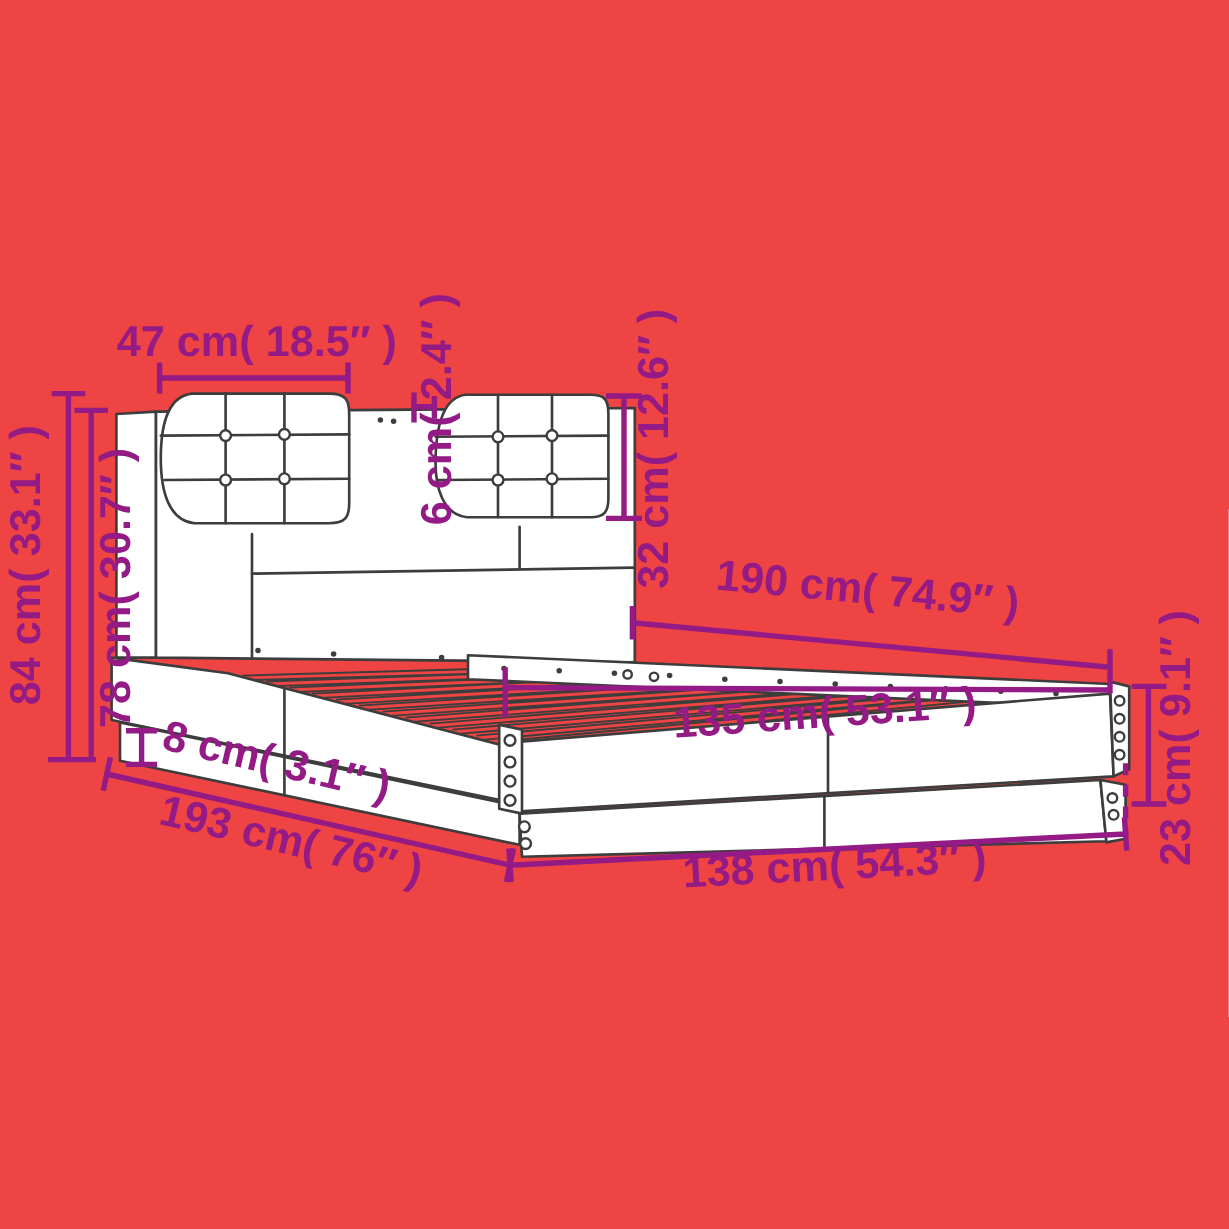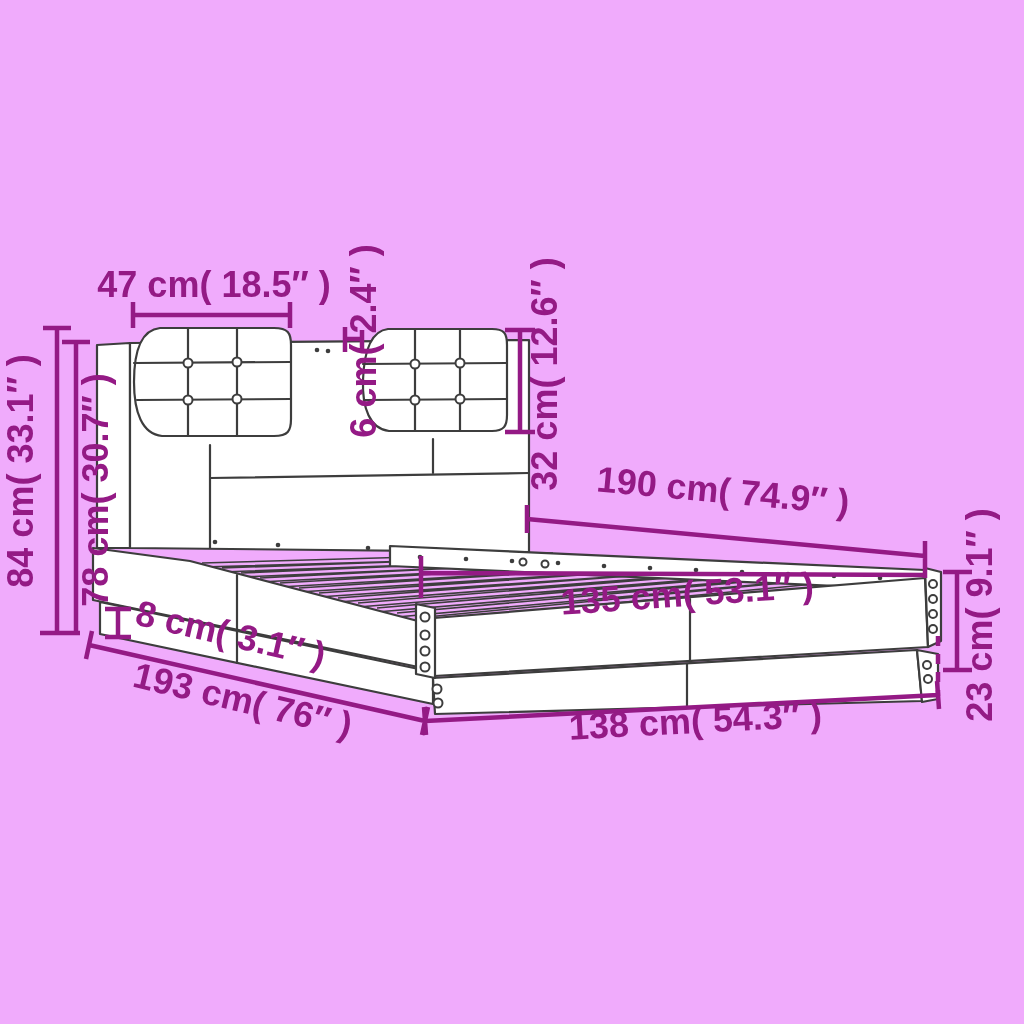--- a/index.html
+++ b/index.html
@@ -1,16 +1,16 @@
 <!DOCTYPE html>
 <html style="--dim-color: #941a85; --art-color: #3d3d3d;"><head>
 <meta charset="utf-8">
 <style>
   html,body{margin:0;padding:0;background:#ffffff;}
-  .stage{position:relative;width:1024px;height:1024px;background:#f0abfc;margin:0 auto;overflow:hidden;}
+  .stage{position:relative;width:1024px;height:1024px;background:#ef4444;margin:0 auto;overflow:hidden;}
   svg{display:block;width:1024px;height:1024px;}
   
   .face{fill:#ffffff;stroke:var(--art-color,#3d3d3d);stroke-width:2.2;stroke-linejoin:round;}
   .ln{fill:none;stroke:var(--art-color,#3d3d3d);stroke-width:2.2;stroke-linejoin:round;stroke-linecap:round;}
   .slat{fill:none;stroke:var(--art-color,#3d3d3d);stroke-width:1.6;}
   .hole{fill:#ffffff;stroke:var(--art-color,#3d3d3d);stroke-width:2;}
   .dot{fill:var(--art-color,#3d3d3d);stroke:none;}
   
   .dline{fill:none;stroke:var(--dim-color,#941a85);stroke-width:4.5;stroke-linecap:butt;}
   .ddash{fill:none;stroke:var(--dim-color,#941a85);stroke-width:4.5;stroke-dasharray:10 8;}

